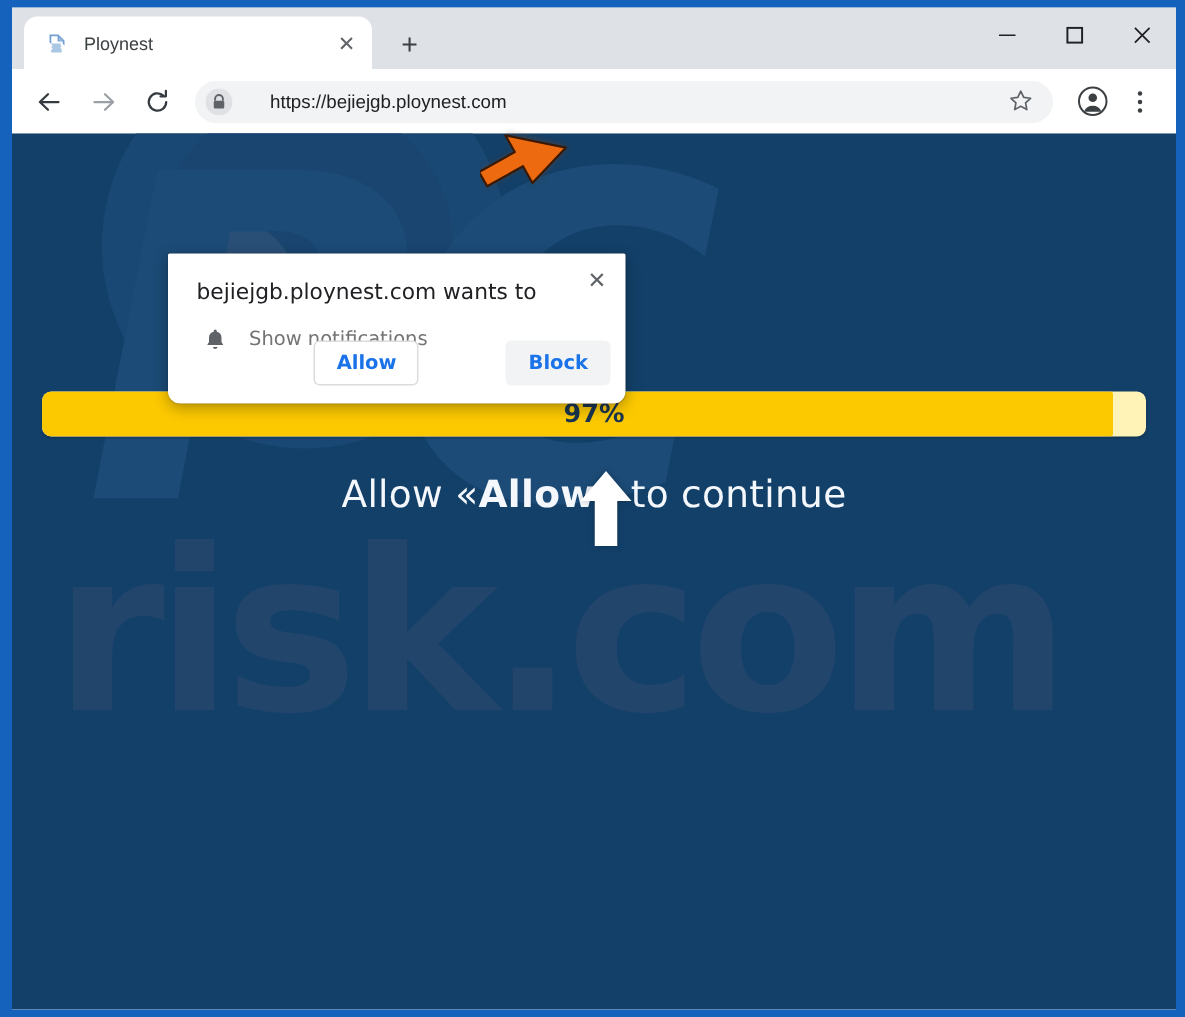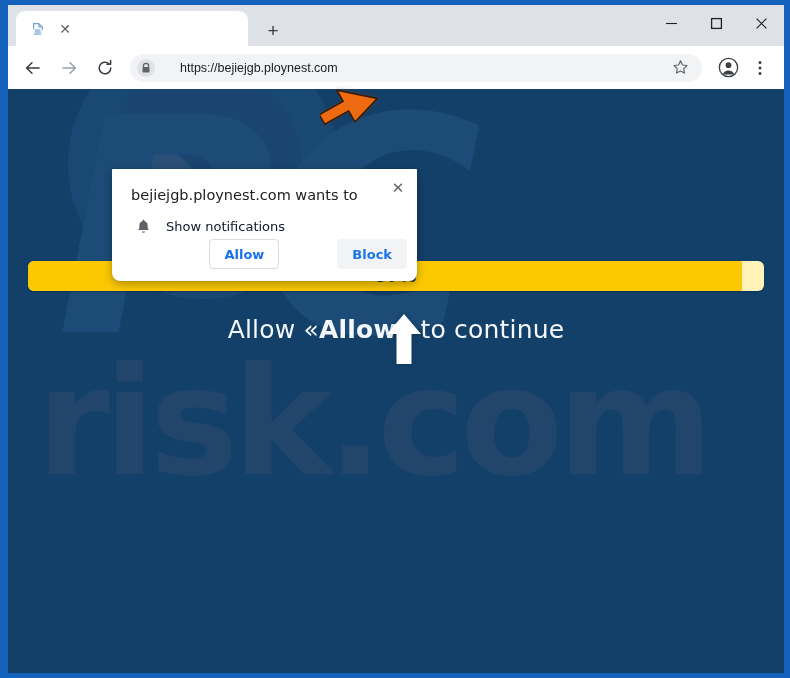--- a/index.html
+++ b/index.html
@@ -288,21 +288,21 @@
     letter-spacing: .2px;
   }
   #headline b { font-weight: bold; }
 
   
   #notif {
     position: absolute;
     left: 104px;
     top: 80px;
     width: 305px;
-    height: 112px;
+    height: 100px;
     background: #ffffff;
     border-radius: 1px 1px 8px 8px;
     box-shadow: 0 3px 10px rgba(0,0,0,0.30), 0 0 1px rgba(0,0,0,0.25);
     z-index: 10;
   }
   #notif-title {
     position: absolute;
     left: 19px;
     top: 18px;
     width: 250px;
@@ -333,21 +333,21 @@
     align-items: center;
   }
   #bell-icon {
     width: 18px;
     height: 18px;
     margin-right: 14px;
     display: flex; align-items: center; justify-content: center;
   }
   #notif-perm {
     font-size: 13px;
-    color: #0f172a;
+    color: #737373;
     font-family: "DejaVu Sans", sans-serif;
   }
   #notif-actions {
     position: absolute;
     right: 10px;
     bottom: 12px;
     display: flex;
     gap: 10px;
   }
   .dlg-btn {
@@ -395,20 +395,21 @@
       <div id="tab">
         <span id="tab-favicon">
           <svg width="16" height="16" viewBox="0 0 16 16">
             <path d="M3 2h6l4 4v3.4l-1.2-1.2V6.6H8.4V3.2H4.2v5.2L3 7.2V2z" fill="#5b8fc9"></path>
             <path d="M9.4 3.6l2.6 2.6H9.4V3.6z" fill="#8fb6dd"></path>
             <path d="M5 9h6v5H5z" fill="none"></path>
             <path d="M4.1 8.3l1 1-1 1 1 1-1 1V14h7v-2.2l-1-1 1-1-1-1 1-1V8H4.1v.3z" fill="#7aa7d4" opacity=".75"></path>
             <path d="M2.2 1.4l12 12-.9.9-12-12z" fill="#ffffff" opacity="0"></path>
           </svg>
         </span>
+        <span id="tab-title">Ploynest</span>
         <span id="tab-close">✕</span>
       </div>
 
       <div id="newtab">+</div>
 
       <div id="wincontrols">
         <div class="wc">
           <svg width="13" height="13" viewBox="0 0 13 13">
               <path d="M1 6.5h11" stroke="#202124" stroke-width="1.1"></path>
             </svg>

